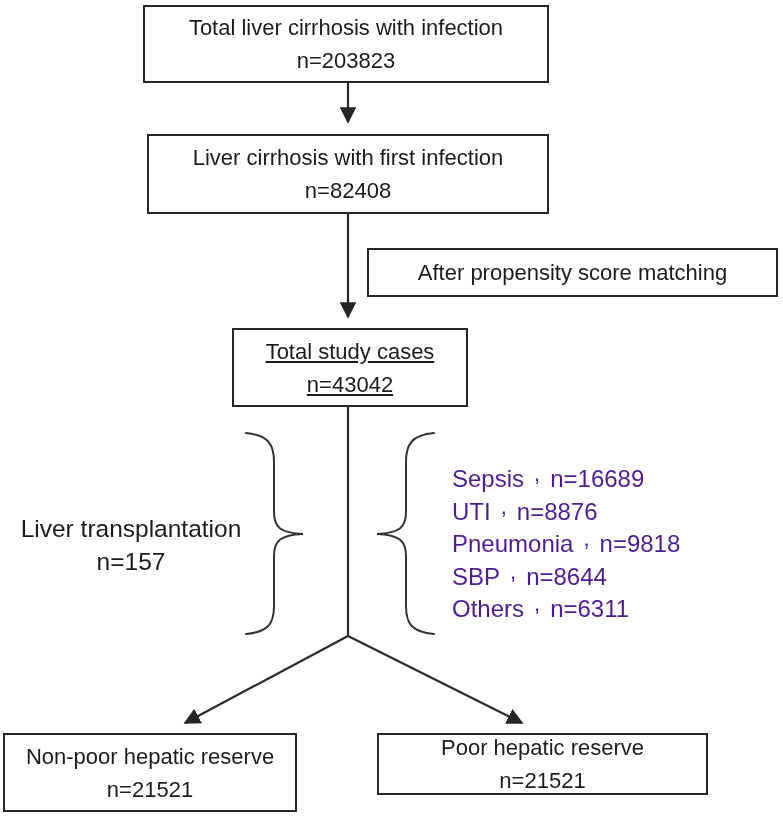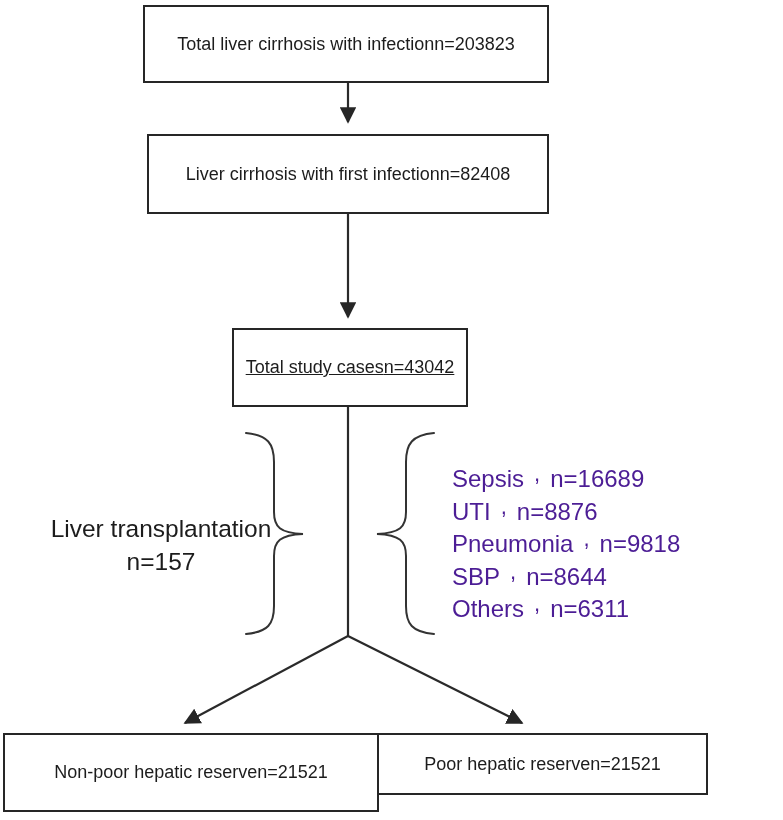--- a/index.html
+++ b/index.html
@@ -22,46 +22,45 @@
     top: 0;
     width: 783px;
     height: 820px;
   }
   .box {
     position: absolute;
     box-sizing: border-box;
     border: 2.5px solid #262626;
     background: #ffffff;
     display: flex;
-    flex-direction: row;
+    flex-direction: column;
     align-items: center;
     justify-content: center;
     text-align: center;
-    font-size: 18px;
+    font-size: 22px;
     line-height: 33px;
     color: #1c1c1c;
   }
   .box .line { white-space: nowrap; }
   .box-total      { left: 143px; top: 5px;   width: 406px; height: 78px; }
   .box-first      { left: 147px; top: 134px; width: 402px; height: 80px; }
   .box-psm        { left: 367px; top: 248px; width: 411px; height: 49px; }
   .box-study      { left: 232px; top: 328px; width: 236px; height: 79px; text-decoration: underline; }
-  .box-nonpoor    { left: 3px;   top: 733px; width: 376px; height: 79px; }
+  .box-nonpoor    { left: 3px;   top: 733px; width: 294px; height: 79px; }
   .box-poor       { left: 377px; top: 733px; width: 331px; height: 62px; }
 
   .side-note {
     position: absolute;
     left: 0;
     top: 512px;
     width: 262px;
     text-align: center;
     font-size: 24.5px;
     line-height: 33px;
     color: #1c1c1c;
-    padding-left: 30px;
   }
   .infection-list {
     position: absolute;
     left: 452px;
     top: 463px;
     font-size: 24px;
     line-height: 31.6px;
     color: #4c1d95;
     white-space: nowrap;
   }
@@ -95,20 +94,23 @@
   <div class="box box-total">
     <div class="line">Total liver cirrhosis with infection</div>
     <div class="line">n=203823</div>
   </div>
 
   <div class="box box-first">
     <div class="line">Liver cirrhosis with first infection</div>
     <div class="line">n=82408</div>
   </div>
 
+  <div class="box box-psm">
+    <div class="line">After propensity score matching</div>
+  </div>
 
   <div class="box box-study">
     <div class="line">Total study cases</div>
     <div class="line">n=43042</div>
   </div>
 
   <div class="side-note">
     <div class="line">Liver transplantation</div>
     <div class="line">n=157</div>
   </div>

